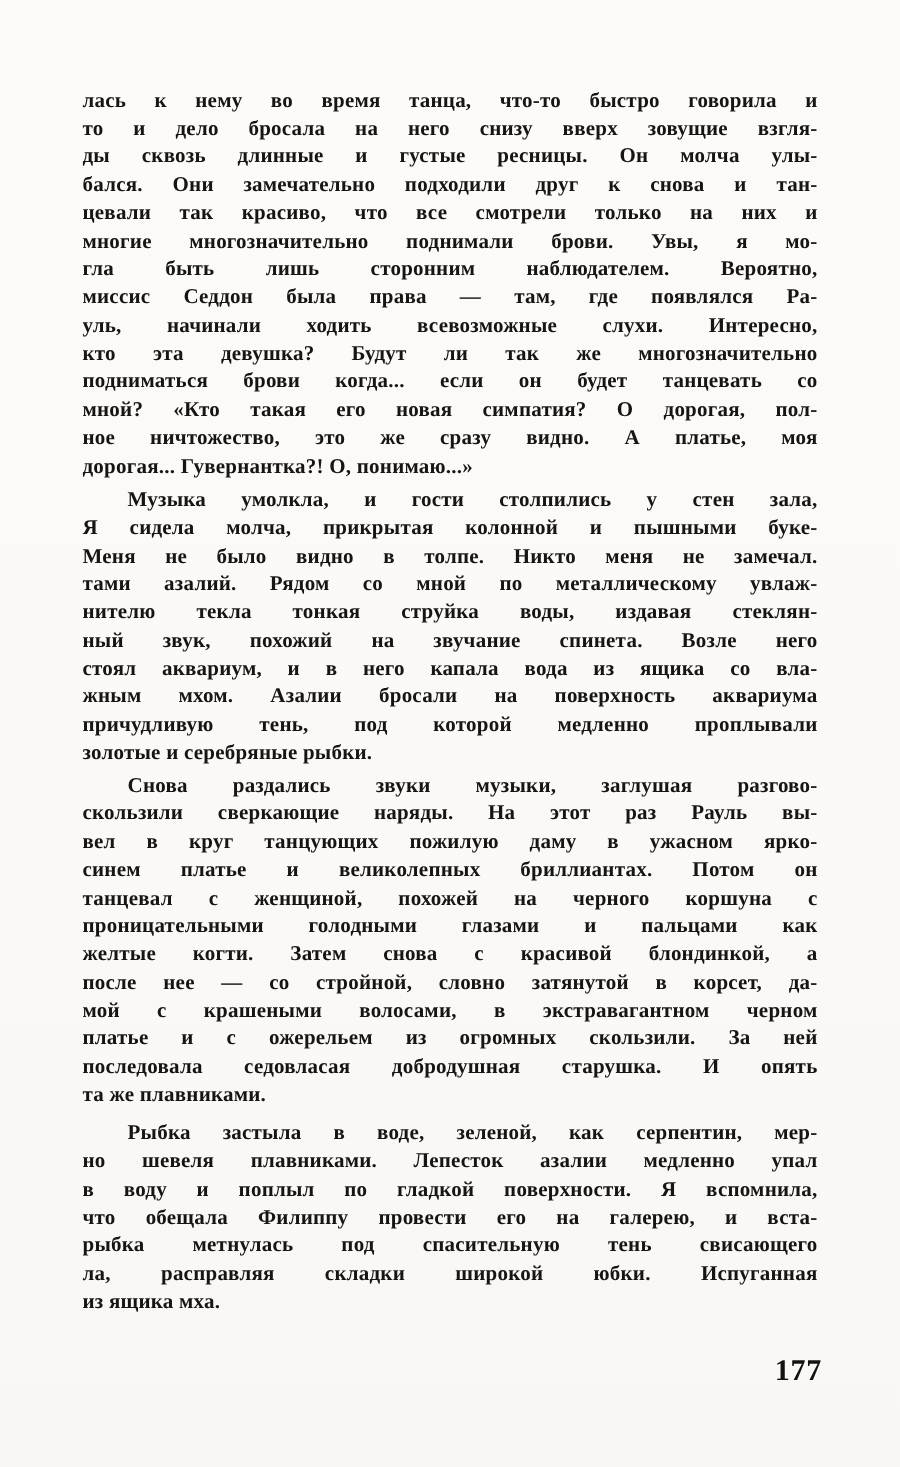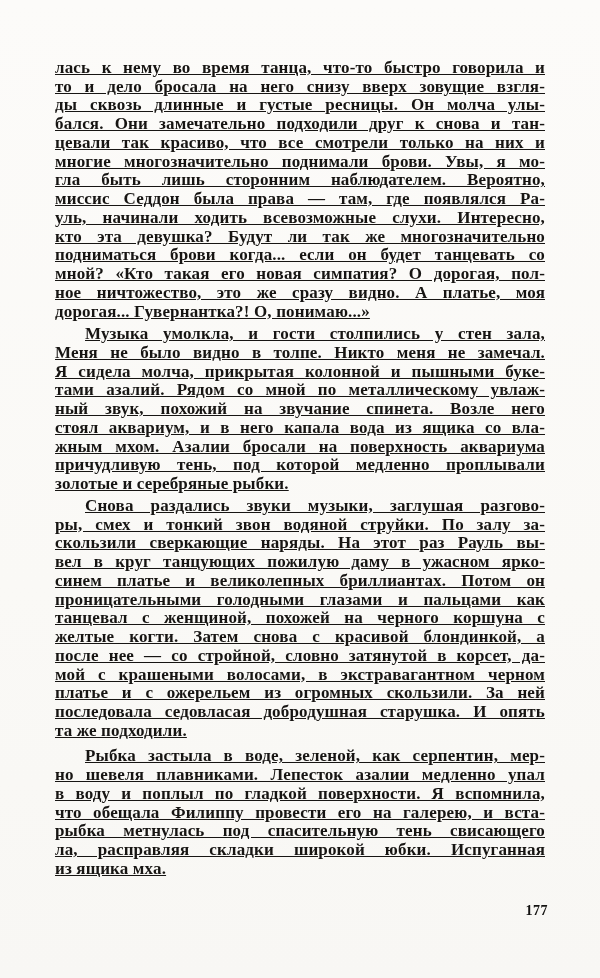--- a/index.html
+++ b/index.html
@@ -27,41 +27,40 @@
     top: 59px;
     width: 490px;
   }
   .para {
     margin: 0;
   }
   .para:nth-child(2) { margin-top: 4px; }
   .para:nth-child(3) { margin-top: 3px; }
   .para:nth-child(4) { margin-top: 7px; }
   .line {
-    font-size: 17px;
+    font-size: 14px;
     line-height: 18.74px;
     height: 18.74px;
     overflow: hidden;
     letter-spacing: 0.15px;
     text-align: justify;
     text-align-last: justify;
     white-space: normal;
-    text-decoration: underline;
   }
   .line.last {
     text-align-last: left;
   }
   .line.indent {
     text-indent: 30px;
   }
   .page-number {
     position: absolute;
     top: 903px;
     right: 52px;
-    font-size: 14px;
+    font-size: 20px;
     letter-spacing: 0.5px;
     color: #131210;
   }
 </style>
 </head>
 <body>
 
 <div class="scan-page">
   <div class="text-block" id="text-block">
       <div class="para">
@@ -75,43 +74,43 @@
         <div class="line">миссис Седдон была права — там, где появлялся Ра-</div>
         <div class="line">уль, начинали ходить всевозможные слухи. Интересно,</div>
         <div class="line">кто эта девушка? Будут ли так же многозначительно</div>
         <div class="line">подниматься брови когда... если он будет танцевать со</div>
         <div class="line">мной? «Кто такая его новая симпатия? О дорогая, пол-</div>
         <div class="line">ное ничтожество, это же сразу видно. А платье, моя</div>
         <div class="line last">дорогая... Гувернантка?! О, понимаю...»</div>
       </div>
       <div class="para">
         <div class="line indent">Музыка умолкла, и гости столпились у стен зала,</div>
+        <div class="line">Я сидела молча, прикрытая колонной и пышными буке-</div>
         <div class="line">Меня не было видно в толпе. Никто меня не замечал.</div>
-        <div class="line">Я сидела молча, прикрытая колонной и пышными буке-</div>
         <div class="line">тами азалий. Рядом со мной по металлическому увлаж-</div>
+        <div class="line">нителю текла тонкая струйка воды, издавая стеклян-</div>
         <div class="line">ный звук, похожий на звучание спинета. Возле него</div>
         <div class="line">стоял аквариум, и в него капала вода из ящика со вла-</div>
         <div class="line">жным мхом. Азалии бросали на поверхность аквариума</div>
         <div class="line">причудливую тень, под которой медленно проплывали</div>
         <div class="line last">золотые и серебряные рыбки.</div>
       </div>
       <div class="para">
         <div class="line indent">Снова раздались звуки музыки, заглушая разгово-</div>
-        <div class="line">ры, смех и тонкий звон водяной струйки. По залу за-</div>
         <div class="line">скользили сверкающие наряды. На этот раз Рауль вы-</div>
         <div class="line">вел в круг танцующих пожилую даму в ужасном ярко-</div>
         <div class="line">синем платье и великолепных бриллиантах. Потом он</div>
+        <div class="line">танцевал с женщиной, похожей на черного коршуна с</div>
         <div class="line">проницательными голодными глазами и пальцами как</div>
-        <div class="line">танцевал с женщиной, похожей на черного коршуна с</div>
         <div class="line">желтые когти. Затем снова с красивой блондинкой, а</div>
         <div class="line">после нее — со стройной, словно затянутой в корсет, да-</div>
         <div class="line">мой с крашеными волосами, в экстравагантном черном</div>
         <div class="line">платье и с ожерельем из огромных скользили. За ней</div>
         <div class="line">последовала седовласая добродушная старушка. И опять</div>
-        <div class="line last">та же подходили.</div>
+        <div class="line last">та же плавниками.</div>
       </div>
       <div class="para">
         <div class="line indent">Рыбка застыла в воде, зеленой, как серпентин, мер-</div>
         <div class="line">но шевеля плавниками. Лепесток азалии медленно упал</div>
         <div class="line">в воду и поплыл по гладкой поверхности. Я вспомнила,</div>
         <div class="line">что обещала Филиппу провести его на галерею, и вста-</div>
         <div class="line">рыбка метнулась под спасительную тень свисающего</div>
         <div class="line">ла, расправляя складки широкой юбки. Испуганная</div>
         <div class="line last">из ящика мха.</div>
       </div>

